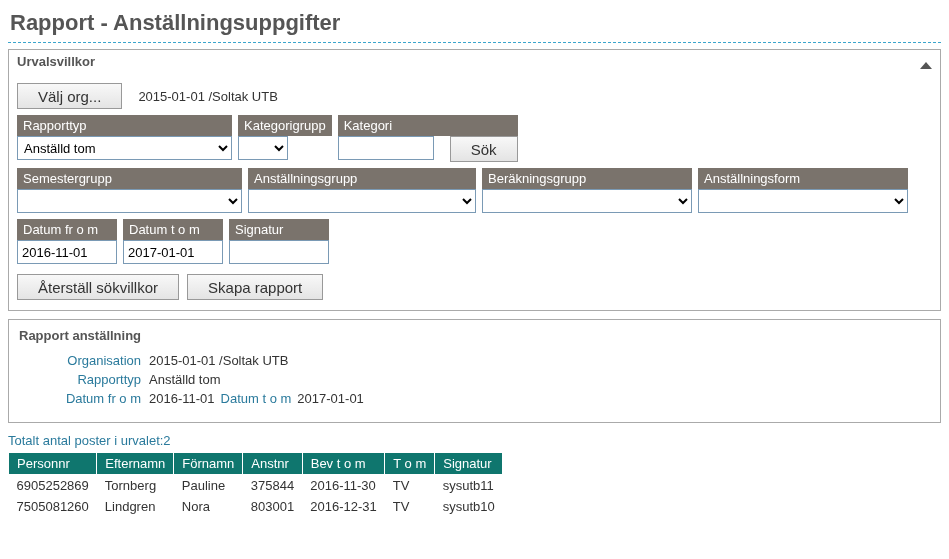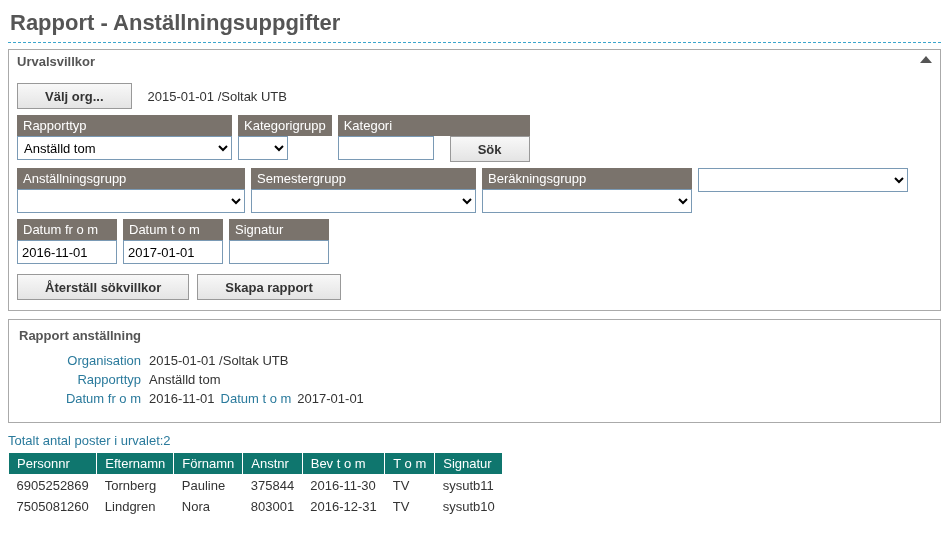--- a/index.html
+++ b/index.html
@@ -31,21 +31,21 @@
   }
   .panel-inner {
     padding: 8px 8px 10px 8px;
   }
   .panel-heading {
     font-weight: bold;
     color: #555;
     padding: 4px 8px 2px 8px;
     display: flex;
     justify-content: space-between;
-    align-items: flex-start;
+    align-items: flex-end;
   }
   .collapse-arrow {
     width:0;height:0;
     border-left:6px solid transparent;
     border-right:6px solid transparent;
     border-bottom:7px solid #555;
     cursor:pointer;
     margin-top:2px;
   }
   .row { display:flex; flex-wrap:wrap; gap:6px 6px; margin-top:6px; }
@@ -63,28 +63,27 @@
     font-size: 13px;
     height: 24px;
     box-sizing: border-box;
     border: 1px solid #7a9ab5;
     background: #fff;
     padding: 2px 4px;
   }
   select { padding:0 2px; }
   .btn {
     font-family: inherit;
-    font-size: 13px;
+    font-size: 15px;
     height: 26px;
-    padding: 0 27px;
+    padding: 0 20px;
     background: linear-gradient(#f8f8f8,#e4e4e4);
     border:1px solid #999;
     color:#333;
     cursor:pointer;
-    font-weight:bold;
   }
   .btn-row { display:flex; gap:8px; margin-top:10px; }
   .plain-text { color:#333; }
   .org-text { margin-left:6px; }
 
   
   .w-rapporttyp { width:215px; }
   .w-kategorigrupp { width:50px; }
   .w-kategori-input { width:96px; }
   .w-sem { width:225px; }
@@ -166,38 +165,39 @@
           <span class="lbl">Kategori</span>
           <div style="display:flex;gap:16px;">
             <input type="text" class="w-kategori-input" value="" style="">
             <button class="btn">Sök</button>
           </div>
         </div>
       </div>
 
       <div class="row">
         <div class="field-block">
+          <span class="lbl">Semestergrupp</span>
+          <select class="w-sem">
+            <option></option>
+          </select>
+        </div>
+        <div class="field-block">
           <span class="lbl">Anställningsgrupp</span>
           <select class="w-anstgrp">
             <option></option>
           </select>
         </div>
         <div class="field-block">
-          <span class="lbl">Semestergrupp</span>
-          <select class="w-sem">
-            <option></option>
-          </select>
-        </div>
-        <div class="field-block">
           <span class="lbl">Beräkningsgrupp</span>
           <select class="w-berak">
             <option></option>
           </select>
         </div>
         <div class="field-block">
+          <span class="lbl">Anställningsform</span>
           <select class="w-form">
             <option></option>
           </select>
         </div>
       </div>
 
       <div class="row">
         <div class="field-block">
           <span class="lbl">Datum fr o m</span>
           <input type="text" class="w-date" value="2016-11-01" style="">

